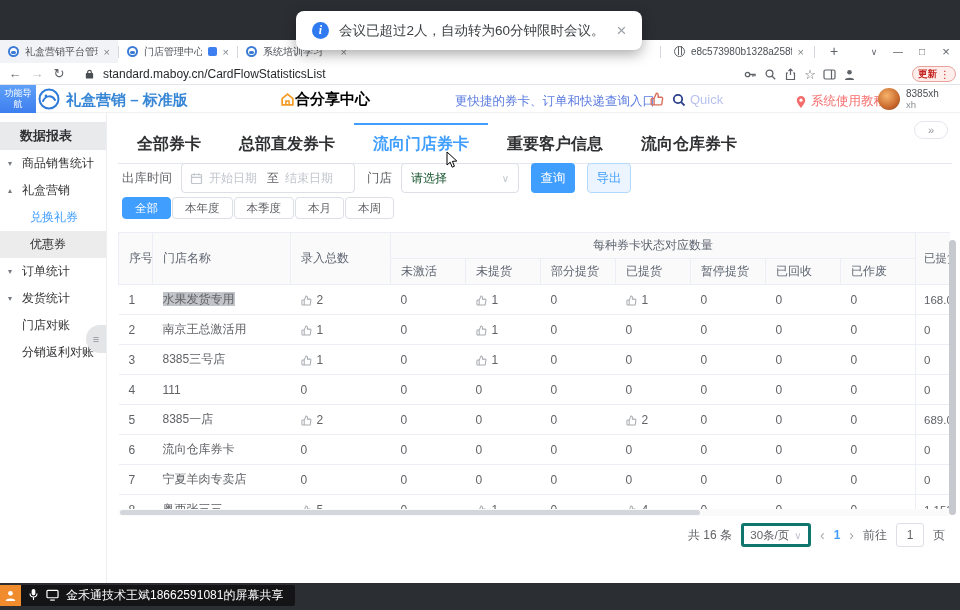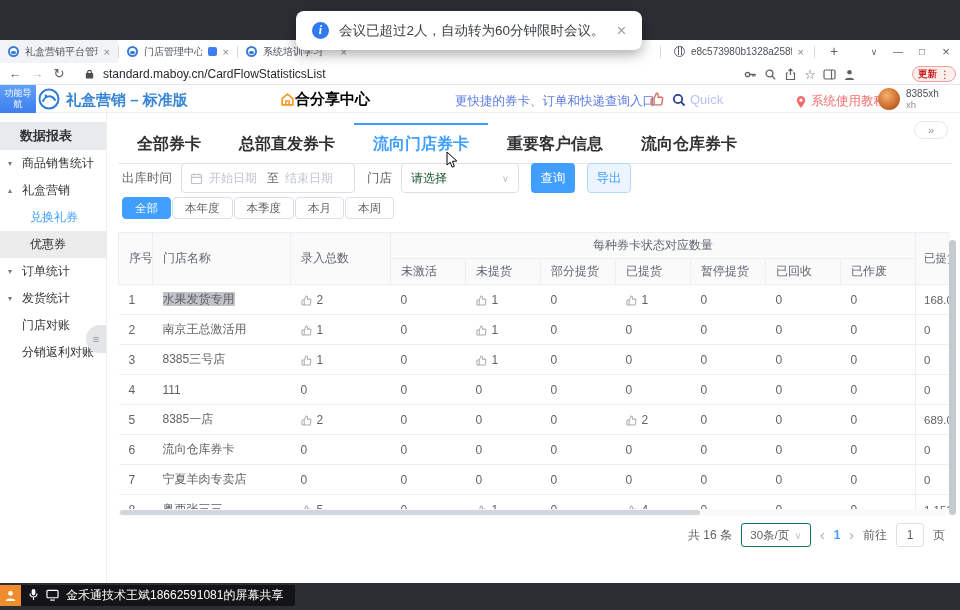--- a/index.html
+++ b/index.html
@@ -124,21 +124,21 @@
              padding:0 10px; white-space:nowrap; overflow:hidden; }
   td.amount, th.amount { border-left:1px solid #ebeef5; padding:0 8px; font-size:11.5px; }
   .hl { background:#c0c3c7; }
   .thumb svg { vertical-align:-2px; margin-right:5px; }
 
   .hscroll { position:absolute; left:10px; top:396px; width:832px; height:7px; background:#fafafa; border-radius:4px; }
   .hscroll .thumb { position:absolute; left:2px; top:1px; width:580px; height:5px; background:#d3d6da; border-radius:3px; }
 
   .pagination { position:absolute; right:15px; top:409px; height:26px; display:flex; align-items:center; gap:9px;
                 font-size:12px; color:#606266; }
-  .pg-select { width:70px; height:24px; border:1px solid #0f766e; border-radius:3px; display:flex;
+  .pg-select { width:70px; height:24px; border:3px solid #0f766e; border-radius:3px; display:flex;
                align-items:center; justify-content:center; gap:5px; font-size:11.5px; color:#606266; background:#fff; }
   .pg-arrow { color:#a2a6ad; font-size:14px; }
   .pg-num { color:#409eff; font-weight:bold; }
   .pg-input { width:28px; height:24px; border:1px solid #dcdfe6; border-radius:3px; text-align:center;
               font-size:12px; color:#606266; outline:none; }
 
   .vscroll { position:absolute; left:948px; top:113px; width:9px; height:470px; }
   .vscroll .thumb { position:absolute; left:1px; top:127px; width:7px; height:275px; background:#c6c9cd; border-radius:4px; }
 
   

